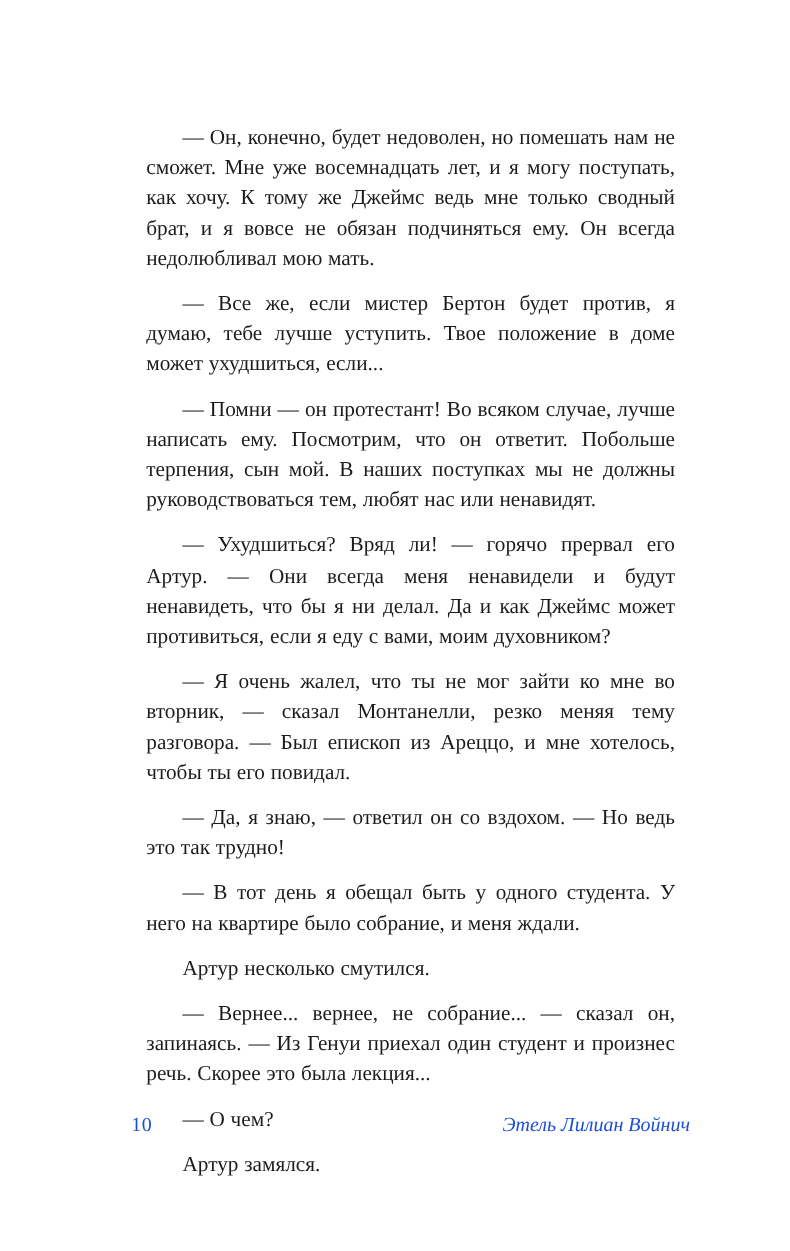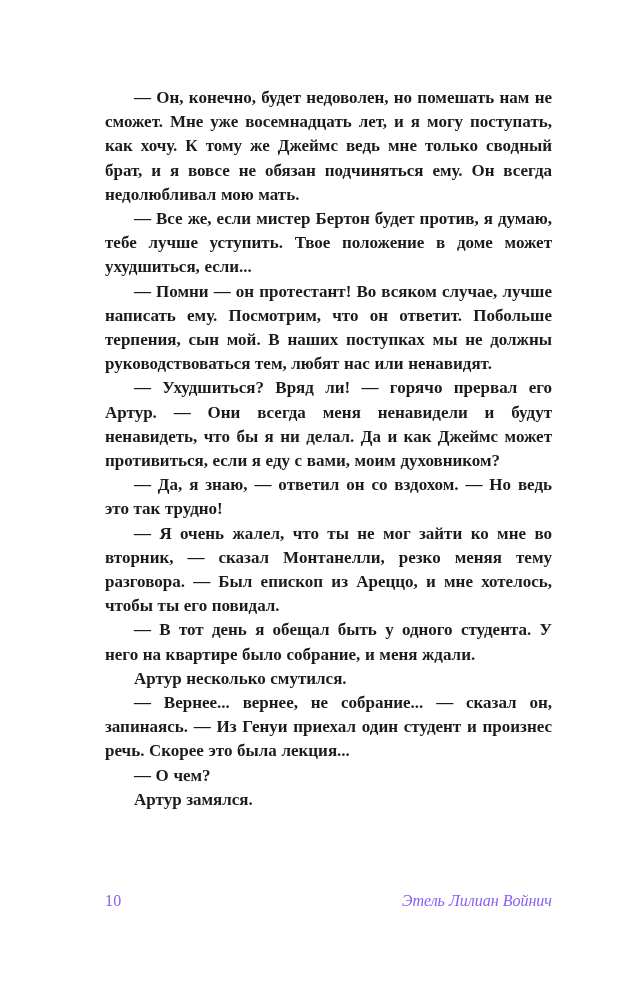--- a/index.html
+++ b/index.html
@@ -24,55 +24,54 @@
     left: 105px;
     width: 447px;
     font-size: 17px;
     line-height: 24.2px;
     text-align: justify;
     hyphens: auto;
     -webkit-hyphens: auto;
     word-spacing: 0.02em;
   }
   .text-block p {
-    margin: 0;
+    margin: 12px;
     padding: 0;
     text-indent: 29px;
-    font-weight: bold;
   }
   .page-footer {
     position: absolute;
     top: 892px;
     left: 105px;
     width: 447px;
     display: flex;
     justify-content: space-between;
     align-items: baseline;
     font-size: 16px;
-    color: #8b5cf6;
+    color: #1d4ed8;
   }
   .page-number {
     font-style: normal;
     letter-spacing: 0.02em;
   }
   .running-author {
     font-style: italic;
   }
 </style>
 </head>
 <body>
 
 <div class="book-page">
   <div class="text-block">
     <p>— Он, конечно, будет недоволен, но помешать нам не сможет. Мне уже восемнадцать лет, и я могу поступать, как хочу. К тому же Джеймс ведь мне только сводный брат, и я вовсе не обязан подчиняться ему. Он всегда недолюбливал мою мать.</p>
     <p>— Все же, если мистер Бертон будет против, я думаю, тебе лучше уступить. Твое положение в доме может ухудшиться, если...</p>
     <p>— Помни — он протестант! Во всяком случае, лучше написать ему. Посмотрим, что он ответит. Побольше терпения, сын мой. В наших поступках мы не должны руководствоваться тем, любят нас или ненавидят.</p>
     <p>— Ухудшиться? Вряд ли! — горячо прервал его Артур. — Они всегда меня ненавидели и будут ненавидеть, что бы я ни делал. Да и как Джеймс может противиться, если я еду с вами, моим духовником?</p>
+    <p>— Я очень жалел, что ты не мог зайти ко мне во вторник, — сказал Монтанелли, резко меняя тему разговора. — Был епископ из Ареццо, и мне хотелось, чтобы ты его повидал.</p>
     <p>— Да, я знаю, — ответил он со вздохом. — Но ведь это так трудно!</p>
-    <p>— Я очень жалел, что ты не мог зайти ко мне во вторник, — сказал Монтанелли, резко меняя тему разговора. — Был епископ из Ареццо, и мне хотелось, чтобы ты его повидал.</p>
     <p>— В тот день я обещал быть у одного студента. У него на квартире было собрание, и меня ждали.</p>
     <p>Артур несколько смутился.</p>
     <p>— Вернее... вернее, не собрание... — сказал он, запинаясь. — Из Генуи приехал один студент и произнес речь. Скорее это была лекция...</p>
     <p>— О чем?</p>
     <p>Артур замялся.</p>
   </div>
 
   <div class="page-footer">
     <span class="page-number">10</span>
     <span class="running-author">Этель Лилиан Войнич</span>

